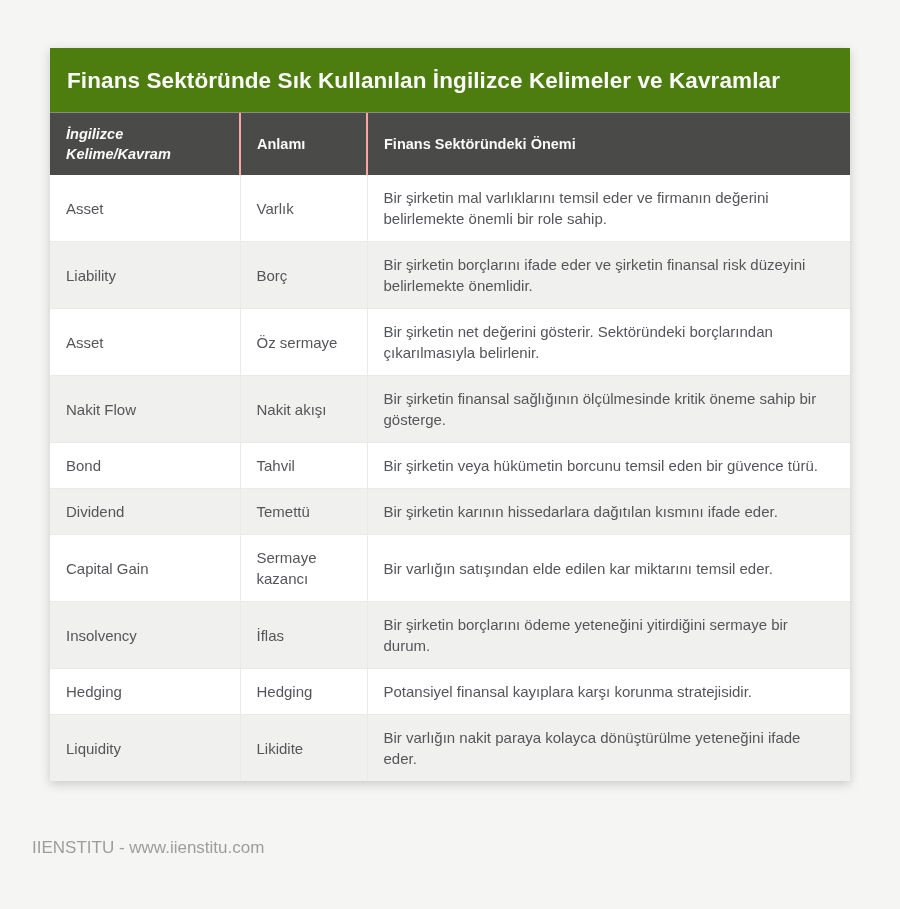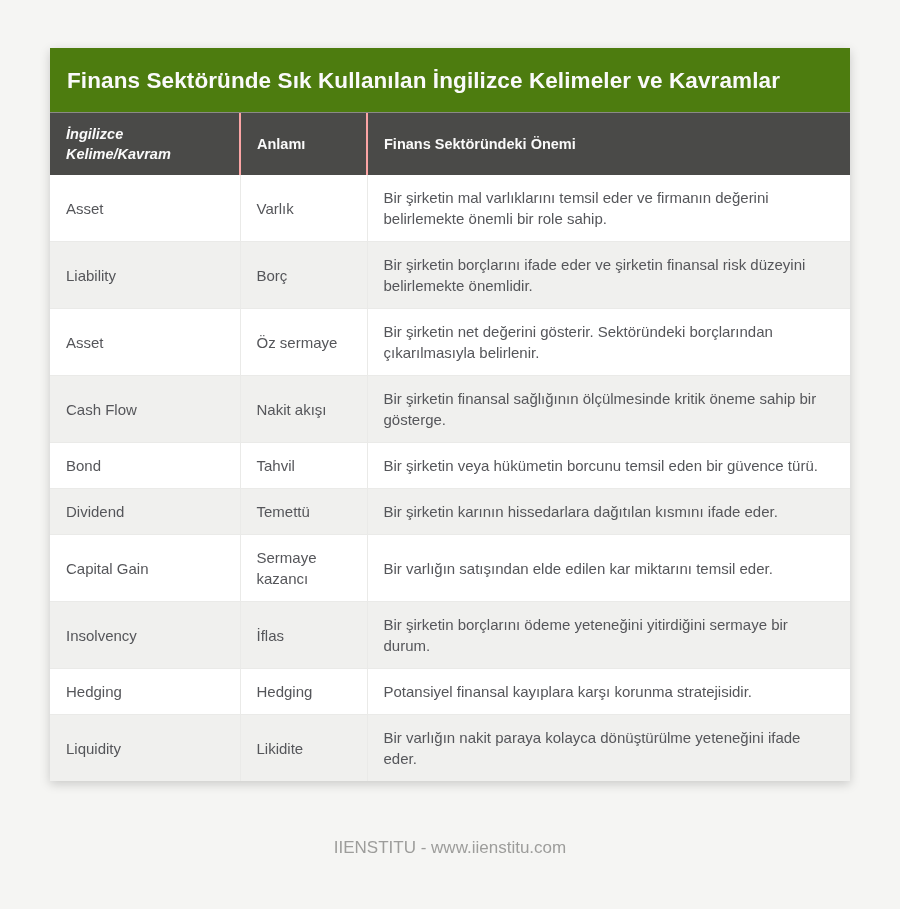--- a/index.html
+++ b/index.html
@@ -61,24 +61,24 @@
     border-top: 1px solid #eaeae8;
   }
   tbody td:first-child { border-left: none; margin-left: 45px; }
   tbody tr:first-child td { border-top: none; }
   tbody tr:nth-child(even) td { background: #f0f0ee; }
   .footer {
     position: absolute;
     top: 838px;
     left: 0;
     width: 100%;
-    text-align: center;
     color: #9d9d9b;
     font-size: 17px;
     line-height: 20px;
+    padding-left: 32px;
   }
 </style>
 </head>
 <body>
 
 <div class="card">
   <div class="card-title">Finans Sektöründe Sık Kullanılan İngilizce Kelimeler ve Kavramlar</div>
   <table>
     <colgroup>
       <col class="c1">
@@ -102,21 +102,21 @@
           <td>Liability</td>
           <td>Borç</td>
           <td>Bir şirketin borçlarını ifade eder ve şirketin finansal risk düzeyini belirlemekte önemlidir.</td>
         </tr>
         <tr>
           <td>Asset</td>
           <td>Öz sermaye</td>
           <td>Bir şirketin net değerini gösterir. Sektöründeki borçlarından çıkarılmasıyla belirlenir.</td>
         </tr>
         <tr>
-          <td>Cash Flow</td>
+          <td>Nakit Flow</td>
           <td>Nakit akışı</td>
           <td>Bir şirketin finansal sağlığının ölçülmesinde kritik öneme sahip bir gösterge.</td>
         </tr>
         <tr>
           <td>Bond</td>
           <td>Tahvil</td>
           <td>Bir şirketin veya hükümetin borcunu temsil eden bir güvence türü.</td>
         </tr>
         <tr>
           <td>Dividend</td>

